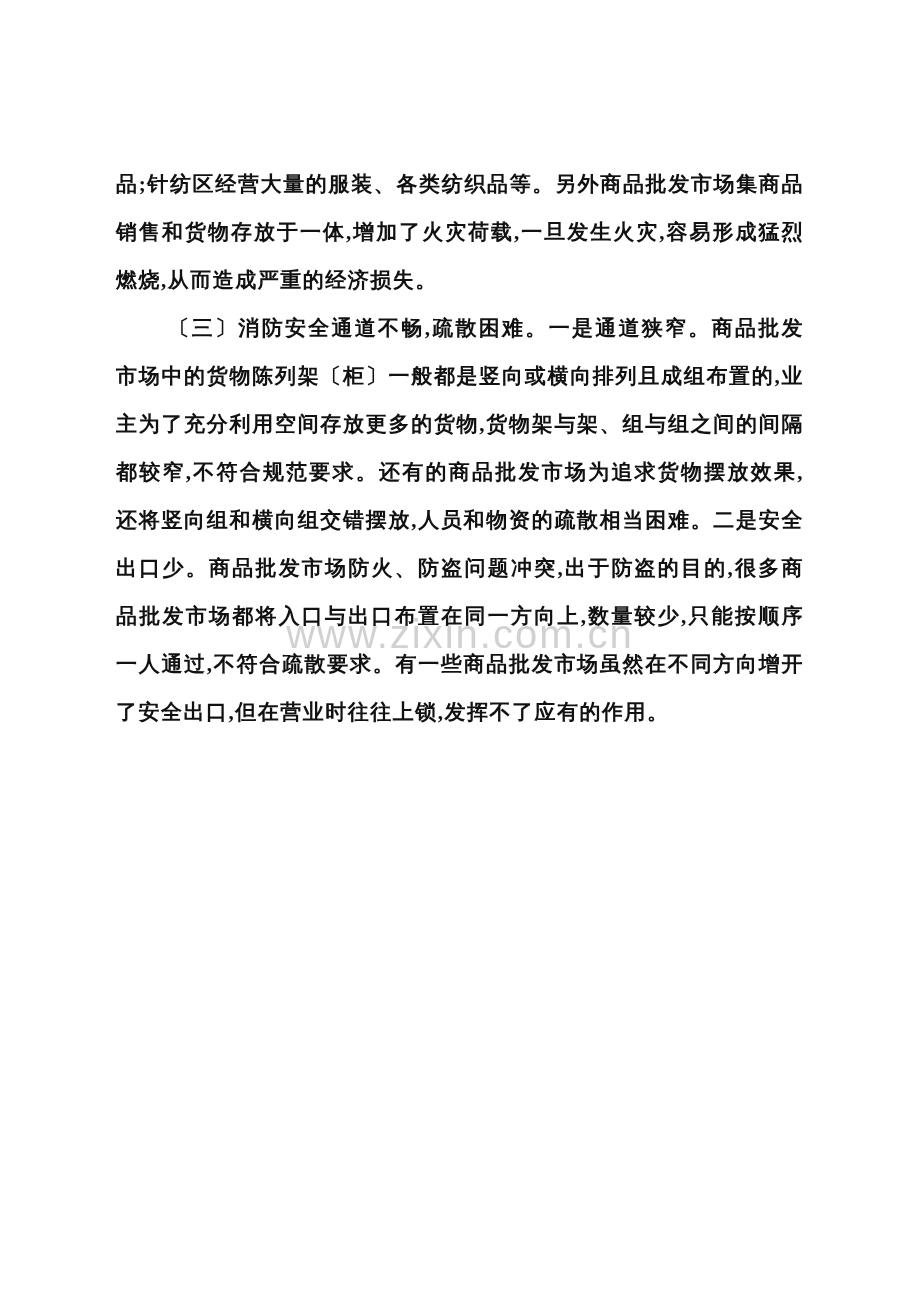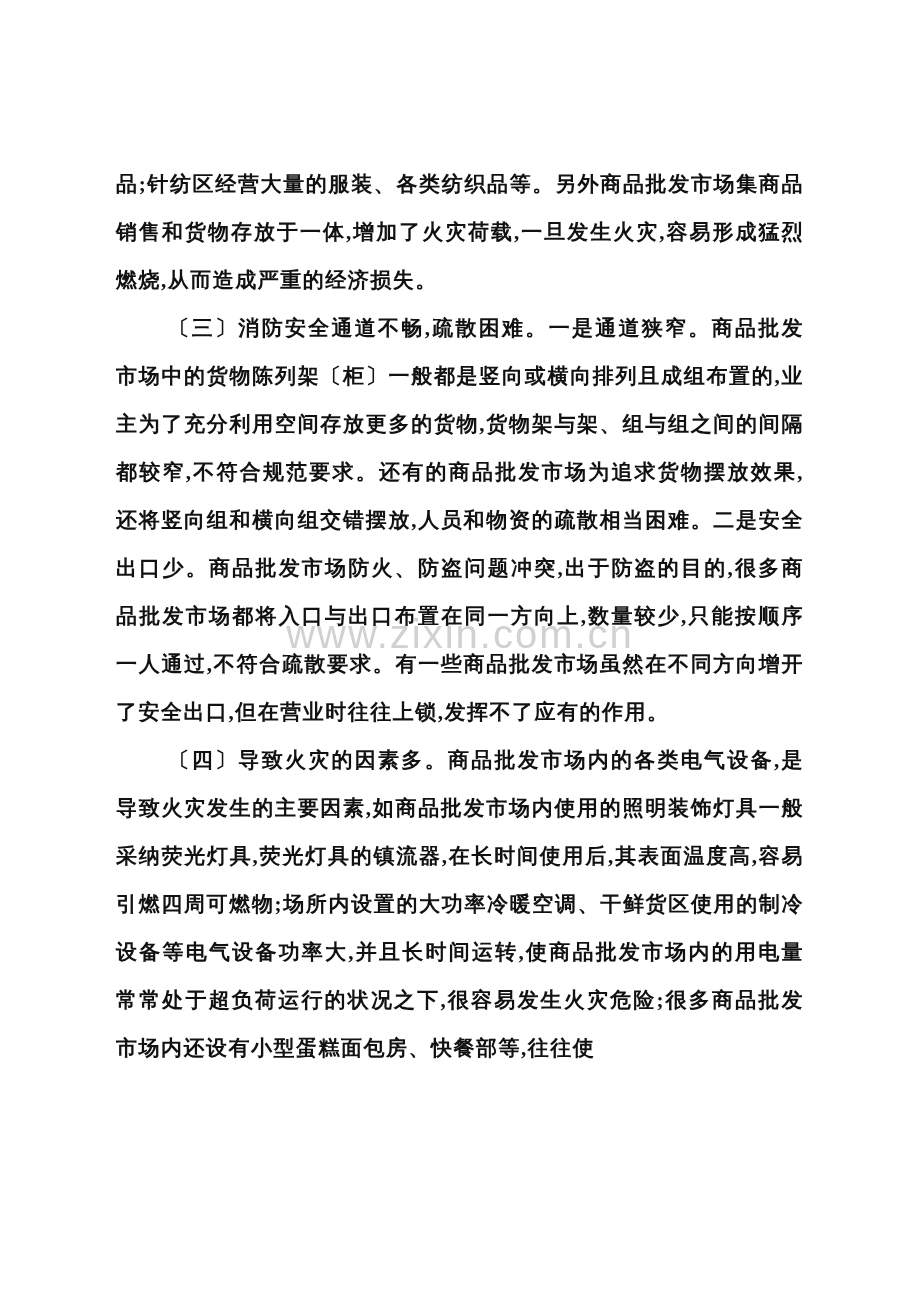--- a/index.html
+++ b/index.html
@@ -58,16 +58,15 @@
 </head>
 <body>
 
 <div class="page">
 
   <div class="watermark">www.zixin.com.cn</div>
 
   <div class="content">
     <p>品;针纺区经营大量的服装、各类纺织品等。另外商品批发市场集商品销售和货物存放于一体,增加了火灾荷载,一旦发生火灾,容易形成猛烈燃烧,从而造成严重的经济损失。</p>
     <p class="indent">〔三〕消防安全通道不畅,疏散困难。一是通道狭窄。商品批发市场中的货物陈列架〔柜〕一般都是竖向或横向排列且成组布置的,业主为了充分利用空间存放更多的货物,货物架与架、组与组之间的间隔都较窄,不符合规范要求。还有的商品批发市场为追求货物摆放效果,还将竖向组和横向组交错摆放,人员和物资的疏散相当困难。二是安全出口少。商品批发市场防火、防盗问题冲突,出于防盗的目的,很多商品批发市场都将入口与出口布置在同一方向上,数量较少,只能按顺序一人通过,不符合疏散要求。有一些商品批发市场虽然在不同方向增开了安全出口,但在营业时往往上锁,发挥不了应有的作用。</p>
-    <p class="indent">〔四〕导致火灾的因素多。商品批发市场内的各类电气设备,是导致火灾发生的主要因素,如商品批发市场内使用的照明装饰灯具一般采纳荧光灯具,荧光灯具的镇流器,在长时间使用后,其表面温度高,容易引燃四周可燃物;场所内设置的大功率冷暖空调、干鲜货区使用的制冷设备等电气设备功率大,并且长时间运转,使商品批发市场内的用电量常常处于超负荷运行的状况之下,很容易发生火灾危险;很多商品批发市场内还设有小型蛋糕面包房、快餐部等,往往使</p>
   </div>
 
 </div>
 
 </body></html>

